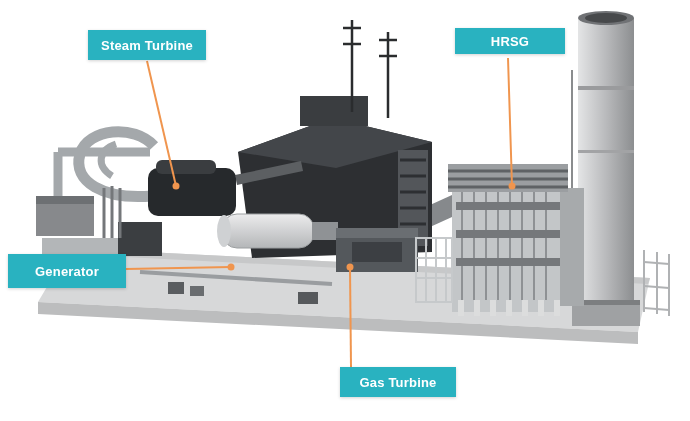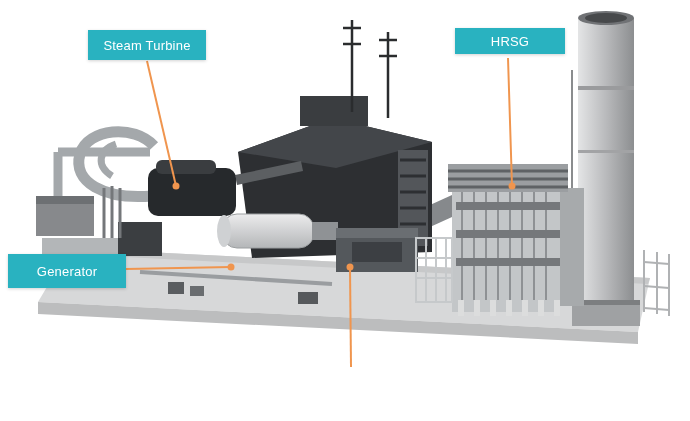--- a/index.html
+++ b/index.html
@@ -8,21 +8,21 @@
     background:var(--bg,#ffffff);
     font-family:"Liberation Sans",sans-serif;
   }
   .illustration,.leaders{position:absolute;left:0;top:0;width:690px;height:421px;}
   .leaders{pointer-events:none;}
   .leaders line{stroke:var(--leader,#f0954e);stroke-width:2;}
   .leaders circle{fill:var(--leader,#f0954e);}
   .label{
     position:absolute;display:flex;align-items:center;justify-content:center;
     background:var(--label-bg,#29b2c0);color:var(--label-text,#fff);
-    font-size:13px;font-weight:normal;letter-spacing:.2px;
+    font-size:13px;font-weight:bold;letter-spacing:.2px;
     box-shadow:0 1px 3px rgba(0,0,0,.18);
     user-select:none;
   }
   .label--steam{left:88px;top:30px;width:118px;height:30px;}
   .label--hrsg{left:455px;top:28px;width:110px;height:26px;}
   .label--generator{left:8px;top:254px;width:118px;height:34px;}
   .label--gas{left:340px;top:367px;width:116px;height:30px;}
 </style>
 </head>
 <body>
@@ -192,13 +192,14 @@
     </g>
     <g>
       <line x1="351" y1="367" x2="350" y2="267"></line>
         <circle cx="350" cy="267" r="3.5"></circle>
     </g>
   </svg>
 
   <div class="label label--steam">Steam Turbine</div>
   <div class="label label--hrsg">HRSG</div>
   <div class="label label--generator">Generator</div>
+  <div class="label label--gas">Gas Turbine</div>
 </div>
 
 </body></html>

